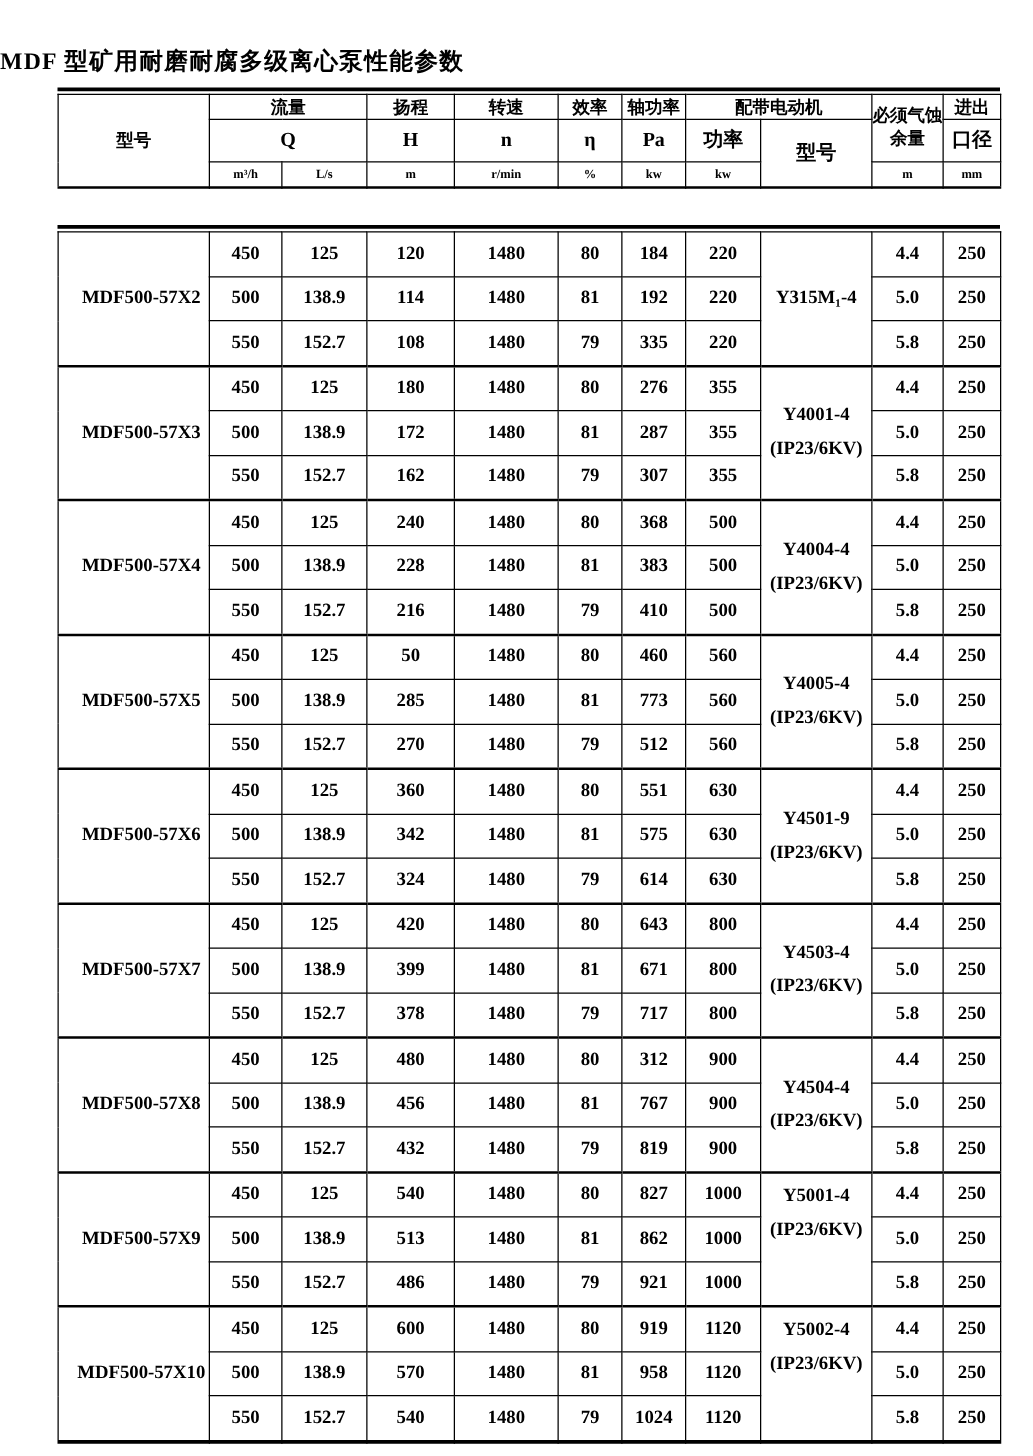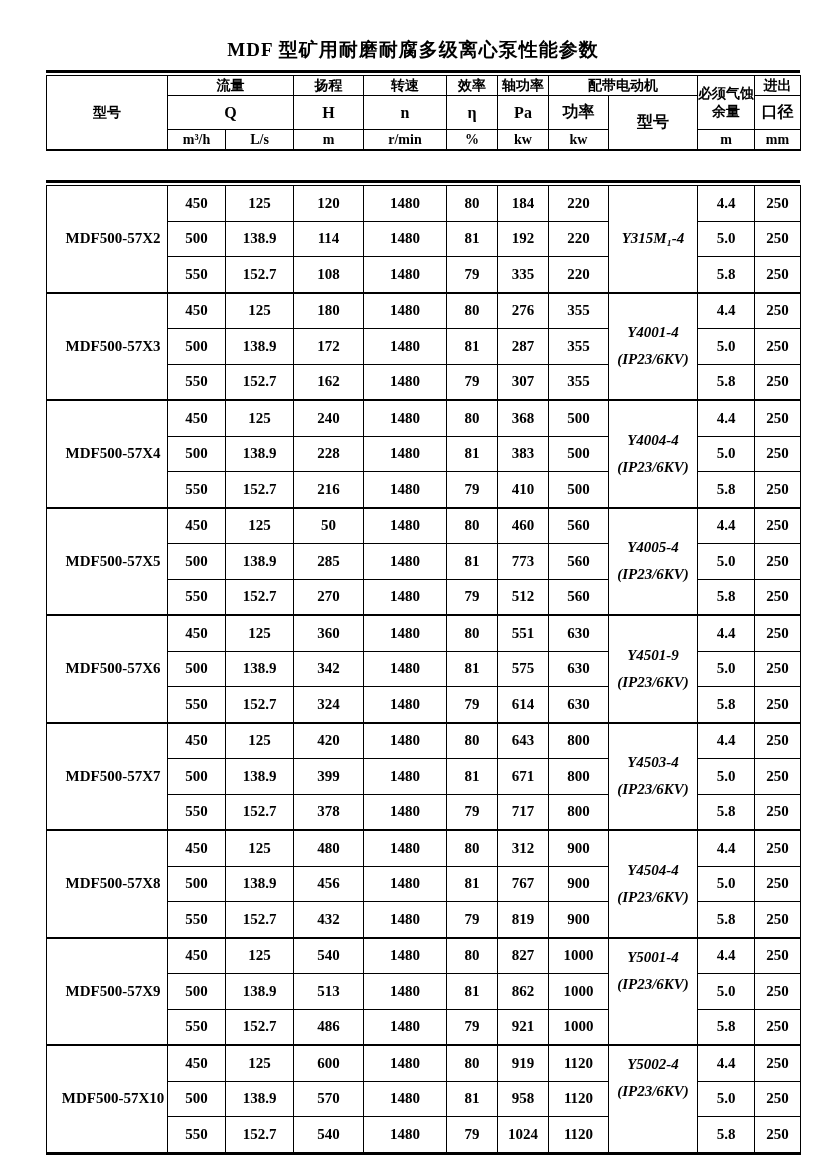--- a/index.html
+++ b/index.html
@@ -8,21 +8,20 @@
     width: 826px;
     height: 1165px;
     background: #ffffff;
     overflow: hidden;
     font-family: "Liberation Serif", "DejaVu Serif", serif;
     color: #000;
   }
   .title {
     padding-top: 38px;
     margin: 0;
-    text-align: center;
     font-size: 19px;
     line-height: 24px;
     font-weight: bold;
     letter-spacing: 1px;
   }
   .tables { margin-left: 46px; width: 754px; }
   .dbl {
     border-top: 3px solid #000;
     padding-top: 2px;
   }
@@ -39,28 +38,28 @@
   th, td {
     border: 1px solid #000;
     text-align: center;
     vertical-align: middle;
     padding: 0;
     overflow: hidden;
   }
   
   tr.h1 th { height: 19px; font-size: 14px; }
   tr.h2 th { height: 33px; font-size: 16px; }
-  tr.h3 th { height: 19px; font-size: 14px; }
+  tr.h3 th { height: 19px; font-size: 10px; }
   th.cjk { font-size: 14px; }
   th.wraphdr { line-height: 18px; font-size: 14px; text-align: center; }
   
   #body-table td { height: 34.5px; font-size: 15px; }
   #body-table tr.block-start td { border-top: 2px solid #000; }
   td.model { font-size: 15px; letter-spacing: 0; padding-left: 12px; }
-  td.motor { font-size: 15px; line-height: 27px; font-style: italic; }
+  td.motor { font-size: 15px; line-height: 27px; }
   td.motor.top { vertical-align: top; padding-top: 5px; }
 </style>
 </head>
 <body>
 
 <div class="page">
 
   <h1 class="title">MDF 型矿用耐磨耐腐多级离心泵性能参数</h1>
 
   <div class="tables">

